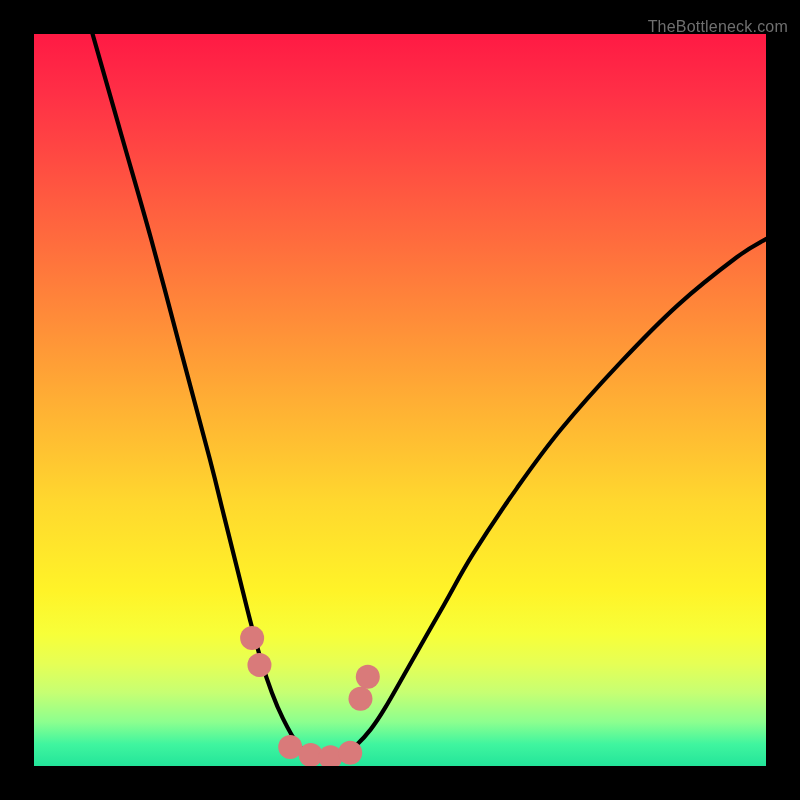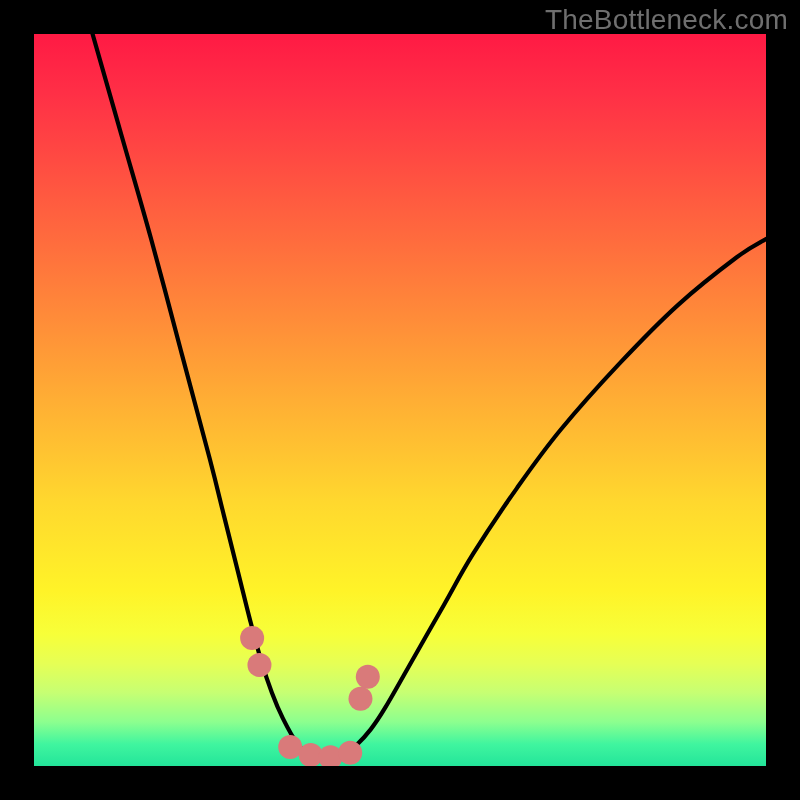--- a/index.html
+++ b/index.html
@@ -45,24 +45,24 @@
       #f7ff39 82%,
       #e6ff55 86%,
       #c6ff73 90%,
       #8cff8f 94%,
       #40f59f 97%,
       #23e59a 100%
     );
   }
   .watermark {
     position: absolute;
-    top: 4px;
+    top: 18px;
     right: 12px;
     color: #6f6f6f;
-    font-size: 28px;
+    font-size: 16px;
     font-weight: 500;
     letter-spacing: 0.2px;
     user-select: none;
   }
   svg.curves {
     position: absolute;
     left: 0;
     top: 0;
     width: 732px;
     height: 732px;

